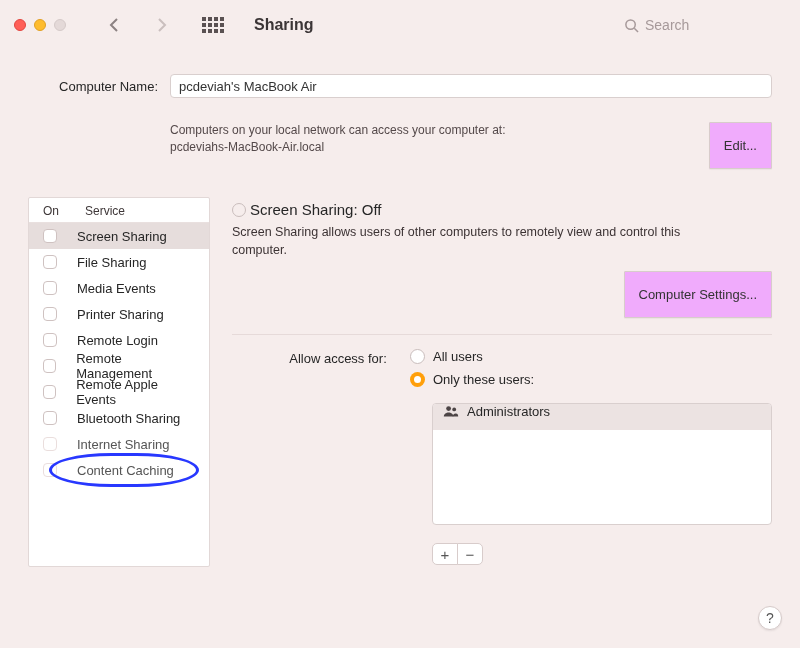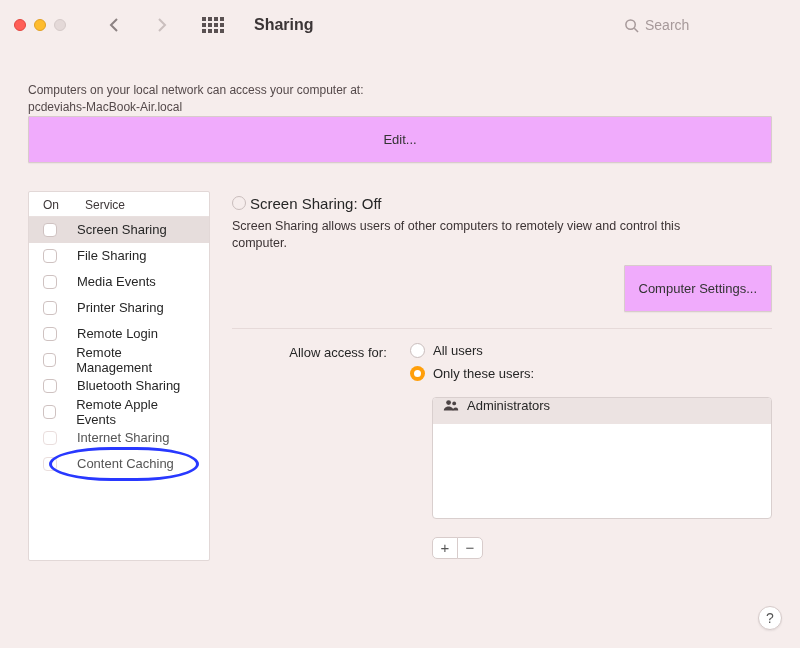--- a/index.html
+++ b/index.html
@@ -38,21 +38,21 @@
   .search-wrap { display:flex; align-items:center; color:#a6999a; font-size:14px; gap:6px; padding:4px 8px; border-radius:5px; width:170px;}
   .search-wrap svg { width:15px; height:15px; }
   
   .content { padding: 24px 28px 0 28px; }
   .row-name { display:flex; align-items:center; gap:12px; }
   .label-strong { text-align:right; width:130px; }
   input.text {
     flex:1; height:24px; border:1px solid #d9cfce; border-radius:4px;
     padding:3px 8px; background:#fff; font-size:13px; color:#333;
   }
-  .subrow { display:flex; margin-top:8px;flex-direction:column; }
+  .subrow { display:flex; margin-top:24px; }
   .subtext { font-size:12px; color:#54494a; line-height:1.4; }
   button.mac {
     background:#f0abfc; border:1px solid #d8cccb; border-radius:1px;
     padding:15px 14px; font-size:13px; color:#333; cursor:pointer;
     box-shadow: 0 1px 1px rgba(0,0,0,0.04);
   }
   
   .panels { display:flex; gap:22px; margin-top:28px; }
   
   .svc-panel {
@@ -143,20 +143,24 @@
     <svg viewBox="0 0 16 16">
         <circle cx="7" cy="7" r="5" fill="none" stroke="#a6999a" stroke-width="1.6"></circle>
         <line x1="11" y1="11" x2="15" y2="15" stroke="#a6999a" stroke-width="1.6"></line>
       </svg>
     <span>Search</span>
   </div>
 </div>
 
 <div class="content">
 
+  <div class="row-name">
+    <div class="label-strong">Computer Name:</div>
+    <input class="text" type="text" value="pcdeviah's MacBook Air" style="">
+  </div>
   <div class="subrow">
     <div style="width:142px"></div>
     <div class="subtext">
       <div>Computers on your local network can access your computer at:</div>
       <div>pcdeviahs-MacBook-Air.local</div>
     </div>
     <div style="flex:1"></div>
     <button class="mac">Edit...</button>
   </div>
 
@@ -187,25 +191,25 @@
         <div class="svc-item">
           <div class="chk"></div>
           <div class="svc-label">Remote Login</div>
         </div>
         <div class="svc-item">
           <div class="chk"></div>
           <div class="svc-label">Remote Management</div>
         </div>
         <div class="svc-item">
           <div class="chk"></div>
+          <div class="svc-label">Remote Apple Events</div>
+        </div>
+        <div class="svc-item">
+          <div class="chk"></div>
           <div class="svc-label">Bluetooth Sharing</div>
-        </div>
-        <div class="svc-item">
-          <div class="chk"></div>
-          <div class="svc-label">Remote Apple Events</div>
         </div>
         <div class="svc-item disabled">
           <div class="chk"></div>
           <div class="svc-label">Internet Sharing</div>
         </div>
         <div class="svc-item disabled" style="position:relative">
           <div class="chk"></div>
           <div class="svc-label">Content Caching</div>
           <div class="annot-ellipse"></div>
         </div>

